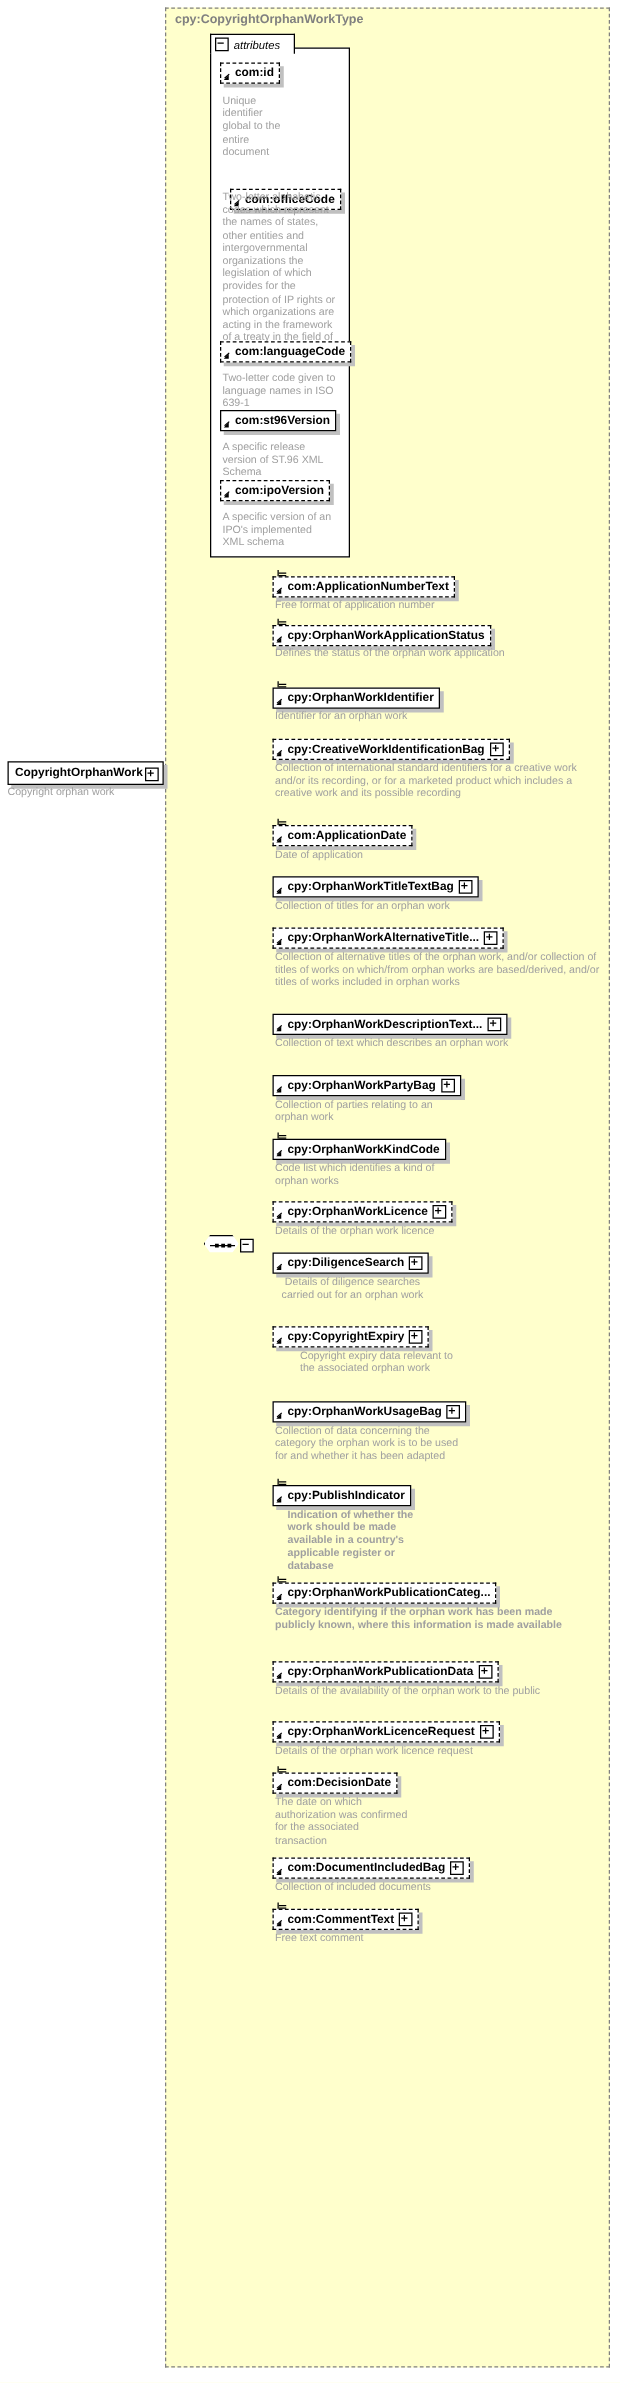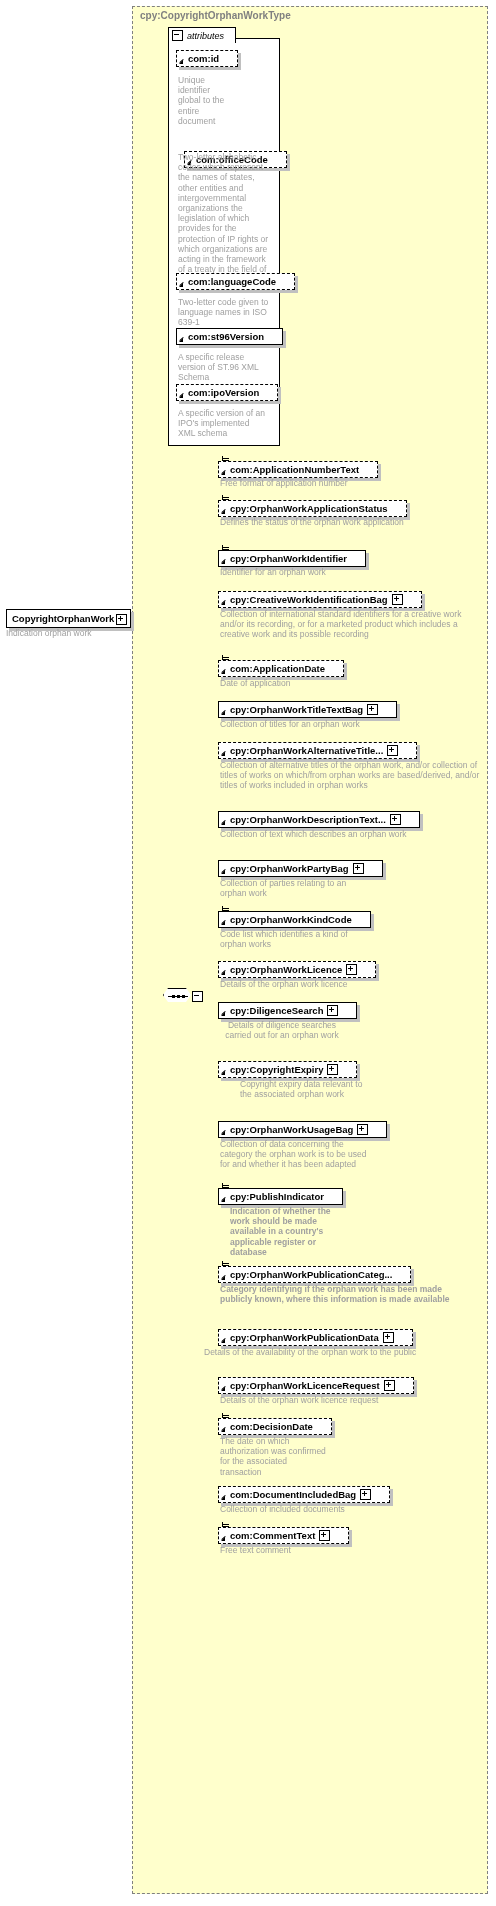--- a/index.html
+++ b/index.html
@@ -45,21 +45,21 @@
   }
   .plus-box:after{
     content:"";position:absolute;left:3px;top:1px;width:1px;height:5px;background:#000;
   }
   #attr-tab-label{font-size:9px;font-style:italic;color:#000;}
 
   
   .node{position:absolute;display:inline-block;}
   .nodebox{
     position:relative;background:#ffffff;box-sizing:border-box;
-    padding:2px 18px 2px 11px;display:inline-flex;align-items:center;
+    padding:2px 4px 2px 11px;display:inline-flex;align-items:center;
     font-size:9.5px;font-weight:bold;color:#000;white-space:nowrap;
     box-shadow:3px 3px 0 0 #c0c0c0;line-height:11px;
   }
   .nodebox.solid{border:1px solid #000;}
   .nodebox.dashed{border:1px dashed #000;}
   
   .nodebox:before{
     content:"";position:absolute;left:2px;bottom:2px;width:0;height:0;
     border-left:4px solid transparent;border-bottom:4px solid #000;
   }
@@ -176,21 +176,21 @@
   </div>
 </div>
 <div class="doc" style="left:178px;top:408px;width:90px;">A specific version of an IPO's implemented XML schema</div>
 
 <div id="root-node">
   <div id="root-box">
     <span>CopyrightOrphanWork</span>
     <span class="plus-box"></span>
   </div>
 </div>
-<div id="root-doc" class="doc" style="width:120px;">Indication orphan work</div>
+<div id="root-doc" class="doc" style="width:120px;">Copyright orphan work</div>
 
 <div id="seq-node">
   <div id="seq-shape">
     <span class="bar"></span>
     <span class="dot d1"></span>
       <span class="dot d2"></span>
       <span class="dot d3"></span>
   </div>
   <span id="seq-minus" class="minus-box"></span>
 </div>
@@ -357,21 +357,21 @@
   </div>
 </div>
 <div class="doc" style="left:220px;top:1284px;width:254px;font-weight:bold;">Category identifying if the orphan work has been made publicly known, where this information is made available</div>
 
 <div class="node" style="left:218px;top:1327px;">
   <div class="nodebox dashed">
     <span>cpy:OrphanWorkPublicationData</span>
     <span class="plus-box"></span>
   </div>
 </div>
-<div class="doc" style="left:204px;top:1347px;width:258px;">Details of the availability of the orphan work to the public</div>
+<div class="doc" style="left:220px;top:1347px;width:258px;">Details of the availability of the orphan work to the public</div>
 
 <div class="node" style="left:218px;top:1375px;">
   <div class="nodebox dashed">
     <span>cpy:OrphanWorkLicenceRequest</span>
     <span class="plus-box"></span>
   </div>
 </div>
 <div class="doc" style="left:220px;top:1395px;width:258px;">Details of the orphan work licence request</div>
 
 <div class="node" style="left:218px;top:1416px;">

